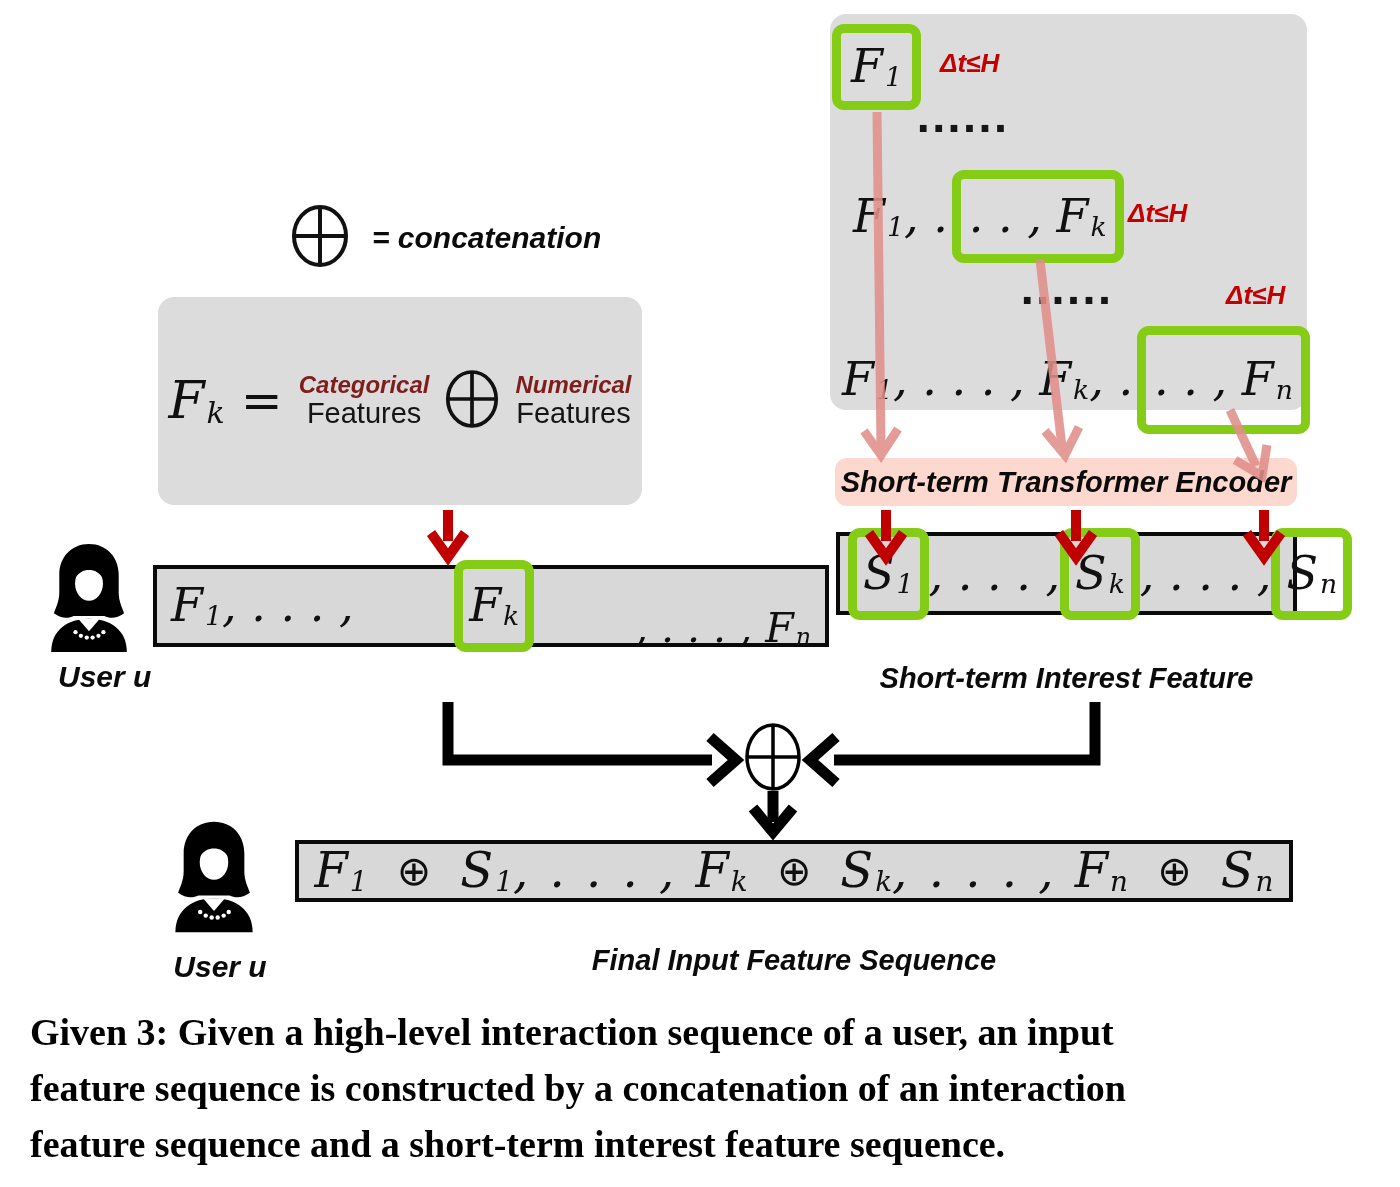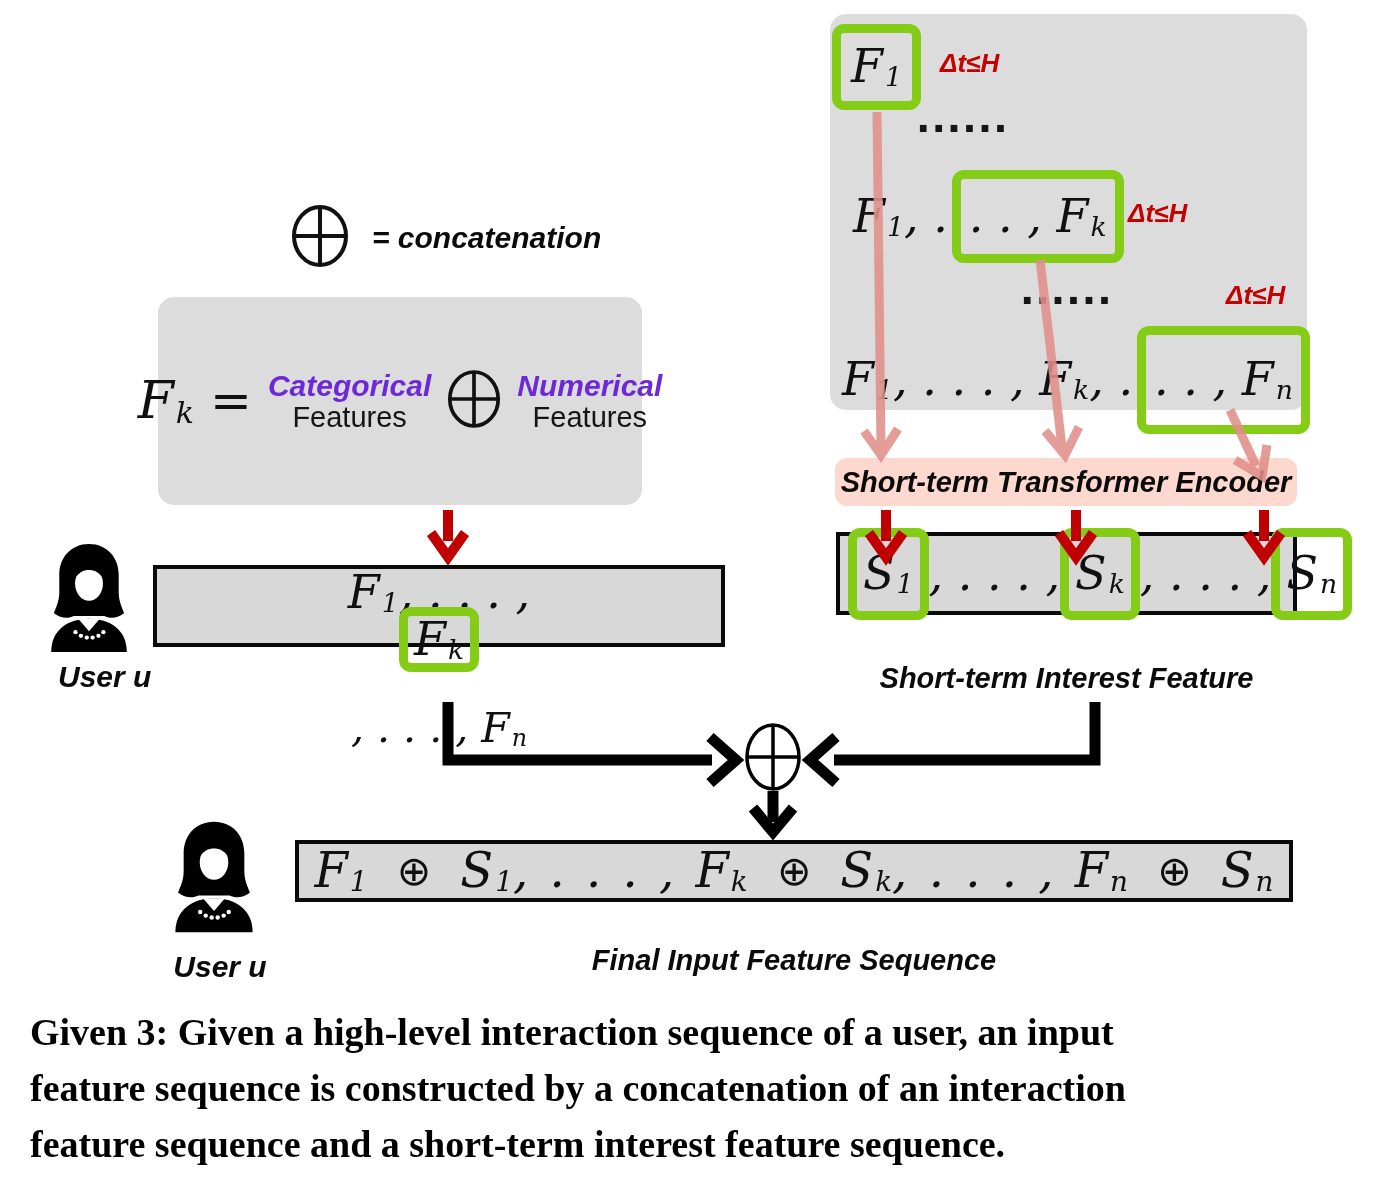--- a/index.html
+++ b/index.html
@@ -16,21 +16,21 @@
   .seqbox{background:#d8d8d8;border:4px solid #0a0a0a;display:flex;align-items:center;box-sizing:border-box;}
   
   .rbox{display:inline-flex;align-items:center;justify-content:center;
         border:9px solid #84cc16;border-radius:12px;box-sizing:border-box;background:transparent;}
   .seq-rbox{height:92px;margin:-10px 0;padding:0 6px;}
   
   .slabel{font-weight:700;font-style:italic;font-size:29px;color:#0b0b0b;white-space:nowrap;}
   .delta{font-weight:700;font-style:italic;font-size:26px;color:#c40000;white-space:nowrap;}
   .dots{font-family:"DejaVu Sans",sans-serif;font-weight:bold;font-size:38px;color:#151515;letter-spacing:1px;line-height:1;}
   .stack{text-align:center;line-height:1.04;}
-  .stack .st-top{font-weight:700;font-style:italic;font-size:30px;color:#6d28d9;}
+  .stack .st-top{font-weight:700;font-style:italic;font-size:24px;color:#7f1d1d;}
   .stack .st-bot{font-weight:400;font-size:29px;color:#151515;}
   .mrow{display:flex;align-items:center;font-size:46px;white-space:nowrap;}
   .encoder{background:#fcd8ce;border-radius:12px;display:flex;align-items:center;justify-content:center;}
   .caption{font-family:"Liberation Serif",serif;font-weight:700;font-size:38px;line-height:56px;color:#000;white-space:nowrap;}
   svg.overlay{position:absolute;left:0;top:0;z-index:6;pointer-events:none;}
   .z2{z-index:2;} .z3{z-index:3;}
 </style>
 </head>
 <body>
 
@@ -108,21 +108,21 @@
       <circle cx="35" cy="100" r="2.4" fill="#fff"></circle>
         <circle cx="41" cy="104" r="2.4" fill="#fff"></circle>
       <circle cx="47.5" cy="106" r="2.4" fill="#fff"></circle>
         <circle cx="54" cy="106" r="2.4" fill="#fff"></circle>
       <circle cx="60.5" cy="104" r="2.4" fill="#fff"></circle>
         <circle cx="66" cy="100" r="2.4" fill="#fff"></circle>
     </svg>
   </span>
   <div class="abs slabel" style="left:58px;top:660px;font-size:30px;">User u</div>
 
-  <div class="abs seqbox" style="left:153px;top:565px;width:572px;height:82px;justify-content:space-between;padding:0 14px;flex-direction:column;">
+  <div class="abs seqbox" style="left:153px;top:565px;width:676px;height:82px;justify-content:space-between;padding:0 14px;">
     <span class="math" style="font-size:46px;white-space:nowrap;">F<sub>1</sub>, . . . ,</span>
     <span class="rbox seq-rbox z3">
       <span class="math" style="font-size:46px;">F<sub>k</sub></span>
     </span>
     <span class="math" style="font-size:41px;white-space:nowrap;margin-top:46px;">, . . . , F<sub>n</sub></span>
   </div>
 
   <div class="abs seqbox" style="left:836px;top:532px;width:461px;height:83px;padding:0 8px;">
     <span class="rbox seq-rbox z3">
       <span class="math" style="font-size:46px;">S<sub>1</sub></span>

